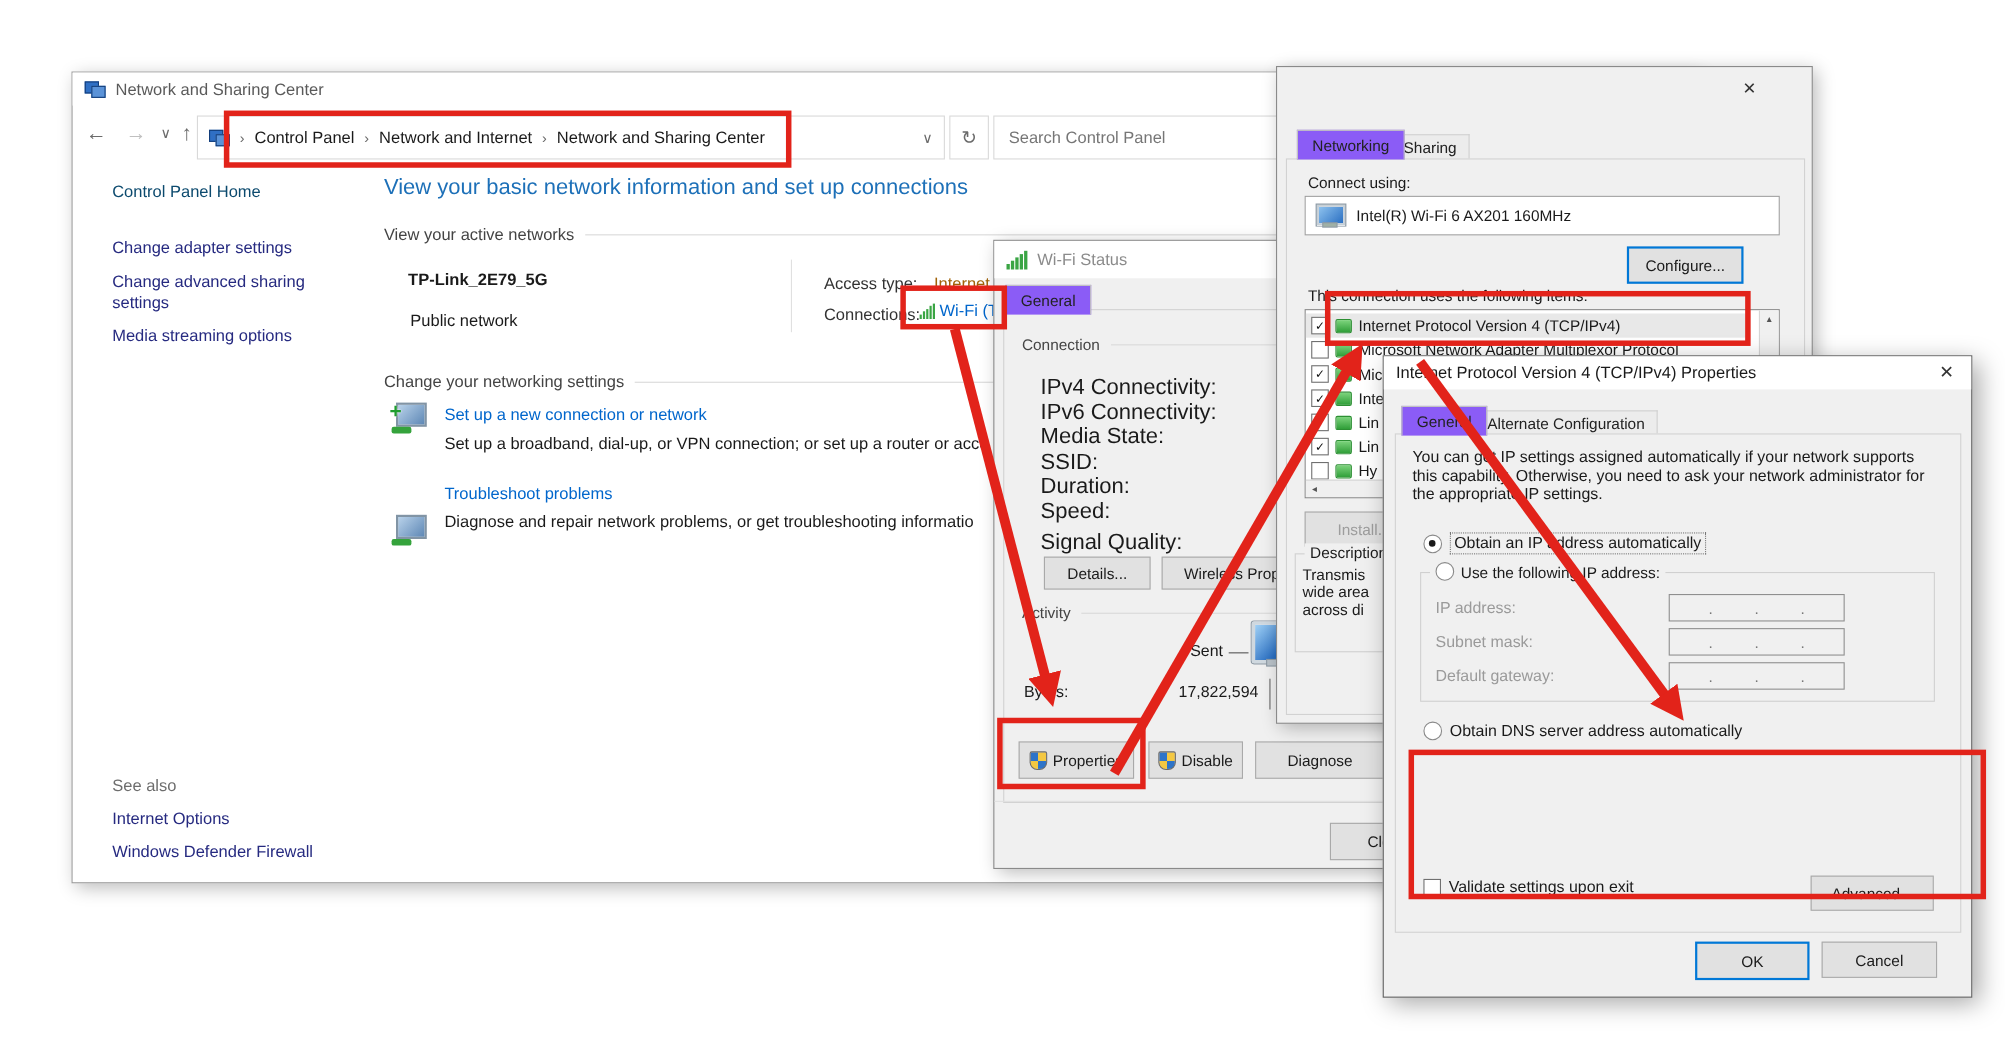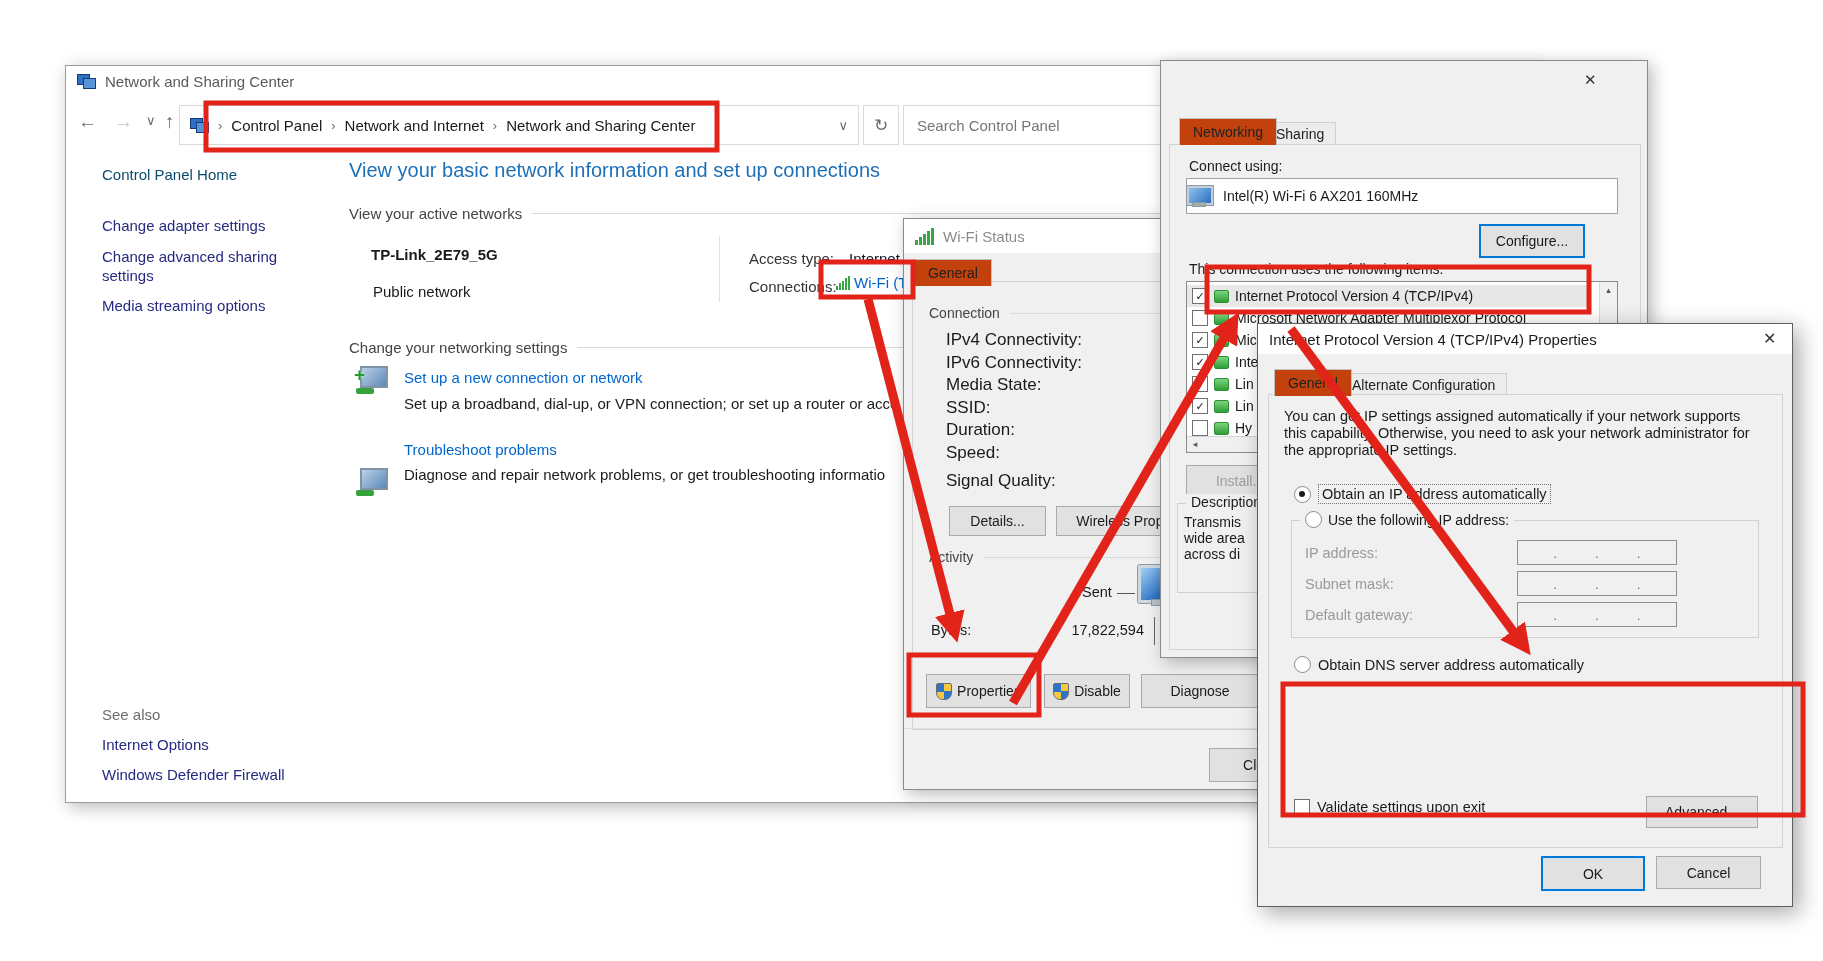--- a/index.html
+++ b/index.html
@@ -4,21 +4,21 @@
 <style>
   html,body{margin:0;padding:0;background:#fff}
   .stage{position:relative;width:1823px;height:961px;background:#fff;overflow:hidden;
          font-family:"Liberation Sans",sans-serif;font-size:15px;color:#1a1a1a}
   .abs{position:absolute}
   .win{position:absolute;background:#f0f0f0;border:1px solid #7d7d7d;box-shadow:4px 4px 16px rgba(0,0,0,.28)}
   .titlebar{position:absolute;left:0;top:0;right:0;background:#fff;display:flex;align-items:center;gap:9px;padding-left:11px}
   .dlgtitle{font-size:15px;color:#5a5a5a}
   .closex{position:absolute;top:7px;color:#333;font-size:15px;cursor:default}
   .tab{position:absolute;background:#ececec;border:1px solid #d0d0d0;border-bottom:none;padding:3px 11px;font-size:14px;color:#222}
-  .tab.active{background:#c2410c;z-index:2;padding:5px 13px;border-color:#c2c2c2}
+  .tab.active{background:#8b5cf6;z-index:2;padding:5px 13px;border-color:#c2c2c2}
   .tabpage{position:absolute;background:#f0f0f0;border:1px solid #d2d2d2}
   .btn{position:absolute;background:#e1e1e1;border:1px solid #a9a9a9;display:flex;align-items:center;justify-content:center;gap:5px;font-size:14px;color:#1a1a1a}
   .btn.def{border:2px solid #0078d7}
   .btn.dis{color:#9d9d9d}
   .groupbox{position:absolute;border:1px solid #d0d0d0}
   .legend{position:absolute;top:-10px;left:8px;background:#f0f0f0;padding:0 5px;display:flex;align-items:center;gap:6px;font-size:14px}
   .radio{width:15px;height:15px;border:1px solid #8a8a8a;border-radius:50%;background:#fff;display:inline-block;flex:none}
   .radio.sel{position:relative}
   .radio.sel::after{content:"";position:absolute;left:4px;top:4px;width:6px;height:6px;border-radius:50%;background:#1a1a1a}
   .cb{width:14px;height:14px;border:1px solid #707070;background:#fff;display:inline-flex;align-items:center;justify-content:center;font-size:11px;color:#111;flex:none}
@@ -108,21 +108,21 @@
 
     <div class="abs seprow" style="left:283px;top:139px;width:1150px">
       <span>View your active networks</span>
         <span class="line"></span>
     </div>
 
     <div class="abs" style="left:305px;top:180px;font-weight:bold">TP-Link_2E79_5G</div>
     <div class="abs" style="left:307px;top:217px">Public network</div>
     <div class="abs" style="left:653px;top:170px;width:1px;height:66px;background:#e0e0e0"></div>
     <div class="abs" style="left:683px;top:184px;color:#333">Access type:</div>
-    <div class="abs" style="left:783px;top:184px;color:#0f172a">Internet</div>
+    <div class="abs" style="left:783px;top:184px;color:#a16207">Internet</div>
     <div class="abs" style="left:683px;top:212px;color:#333">Connections:</div>
     <div class="abs" style="left:770px;top:208px;display:flex;align-items:center;gap:4px">
       <span class="bars sm">
           <i></i>
           <i></i>
           <i></i>
           <i></i>
           <i></i>
         </span>
       <span class="link">Wi-Fi (T</span>
@@ -160,21 +160,21 @@
         </span>
       <span class="dlgtitle" style="color:#8b8b8b">Wi-Fi Status</span>
     </div>
     <div class="tab active" style="left:10px;top:40px">General</div>
     <div class="tabpage" style="left:8px;top:62px;width:400px;height:447px"></div>
 
     <div class="abs seprow" style="left:25px;top:86px;width:368px;font-size:14px">
       <span>Connection</span>
         <span class="line"></span>
     </div>
-    <div class="abs" style="left:42px;top:110px;font-size:17px;line-height:22.5px">
+    <div class="abs" style="left:42px;top:122px;font-size:20px;line-height:22.5px">
       <div>IPv4 Connectivity:</div>
       <div>IPv6 Connectivity:</div>
       <div>Media State:</div>
       <div>SSID:</div>
       <div>Duration:</div>
       <div>Speed:</div>
       <div style="margin-top:6px">Signal Quality:</div>
     </div>
     <div class="btn" style="left:45px;top:287px;width:95px;height:28px">
       <span>Details...</span>
@@ -215,21 +215,21 @@
   </div>
 
   <div class="win" style="left:1160px;top:60px;width:486px;height:596px;z-index:3;border-color:#8a8a8a">
     <span class="closex" style="left:423px;top:10px">✕</span>
 
     <div class="tab active" style="left:18px;top:57px">Networking</div>
     <div class="tab" style="left:103px;top:61px">Sharing</div>
     <div class="tabpage" style="left:8px;top:83px;width:470px;height:504px"></div>
 
     <div class="abs" style="left:28px;top:97px;font-size:14px">Connect using:</div>
-    <div class="abs" style="left:25px;top:117px;width:432px;height:36px;background:#fff;border:1px solid #a0a0a0;display:flex;align-items:center;gap:10px;box-sizing:border-box">
+    <div class="abs" style="left:25px;top:117px;width:432px;height:36px;background:#fff;border:1px solid #a0a0a0;display:flex;align-items:center;gap:10px;padding-left:10px;box-sizing:border-box">
       <span class="monsm">
           <span class="scr"></span>
           <span class="std"></span>
         </span>
       <span style="font-size:14px">Intel(R) Wi-Fi 6 AX201 160MHz</span>
     </div>
     <div class="btn def" style="left:318px;top:163px;width:102px;height:30px">
       <span>Configure...</span>
     </div>
     <div class="abs" style="left:28px;top:200px;font-size:14px">This connection uses the following items:</div>

